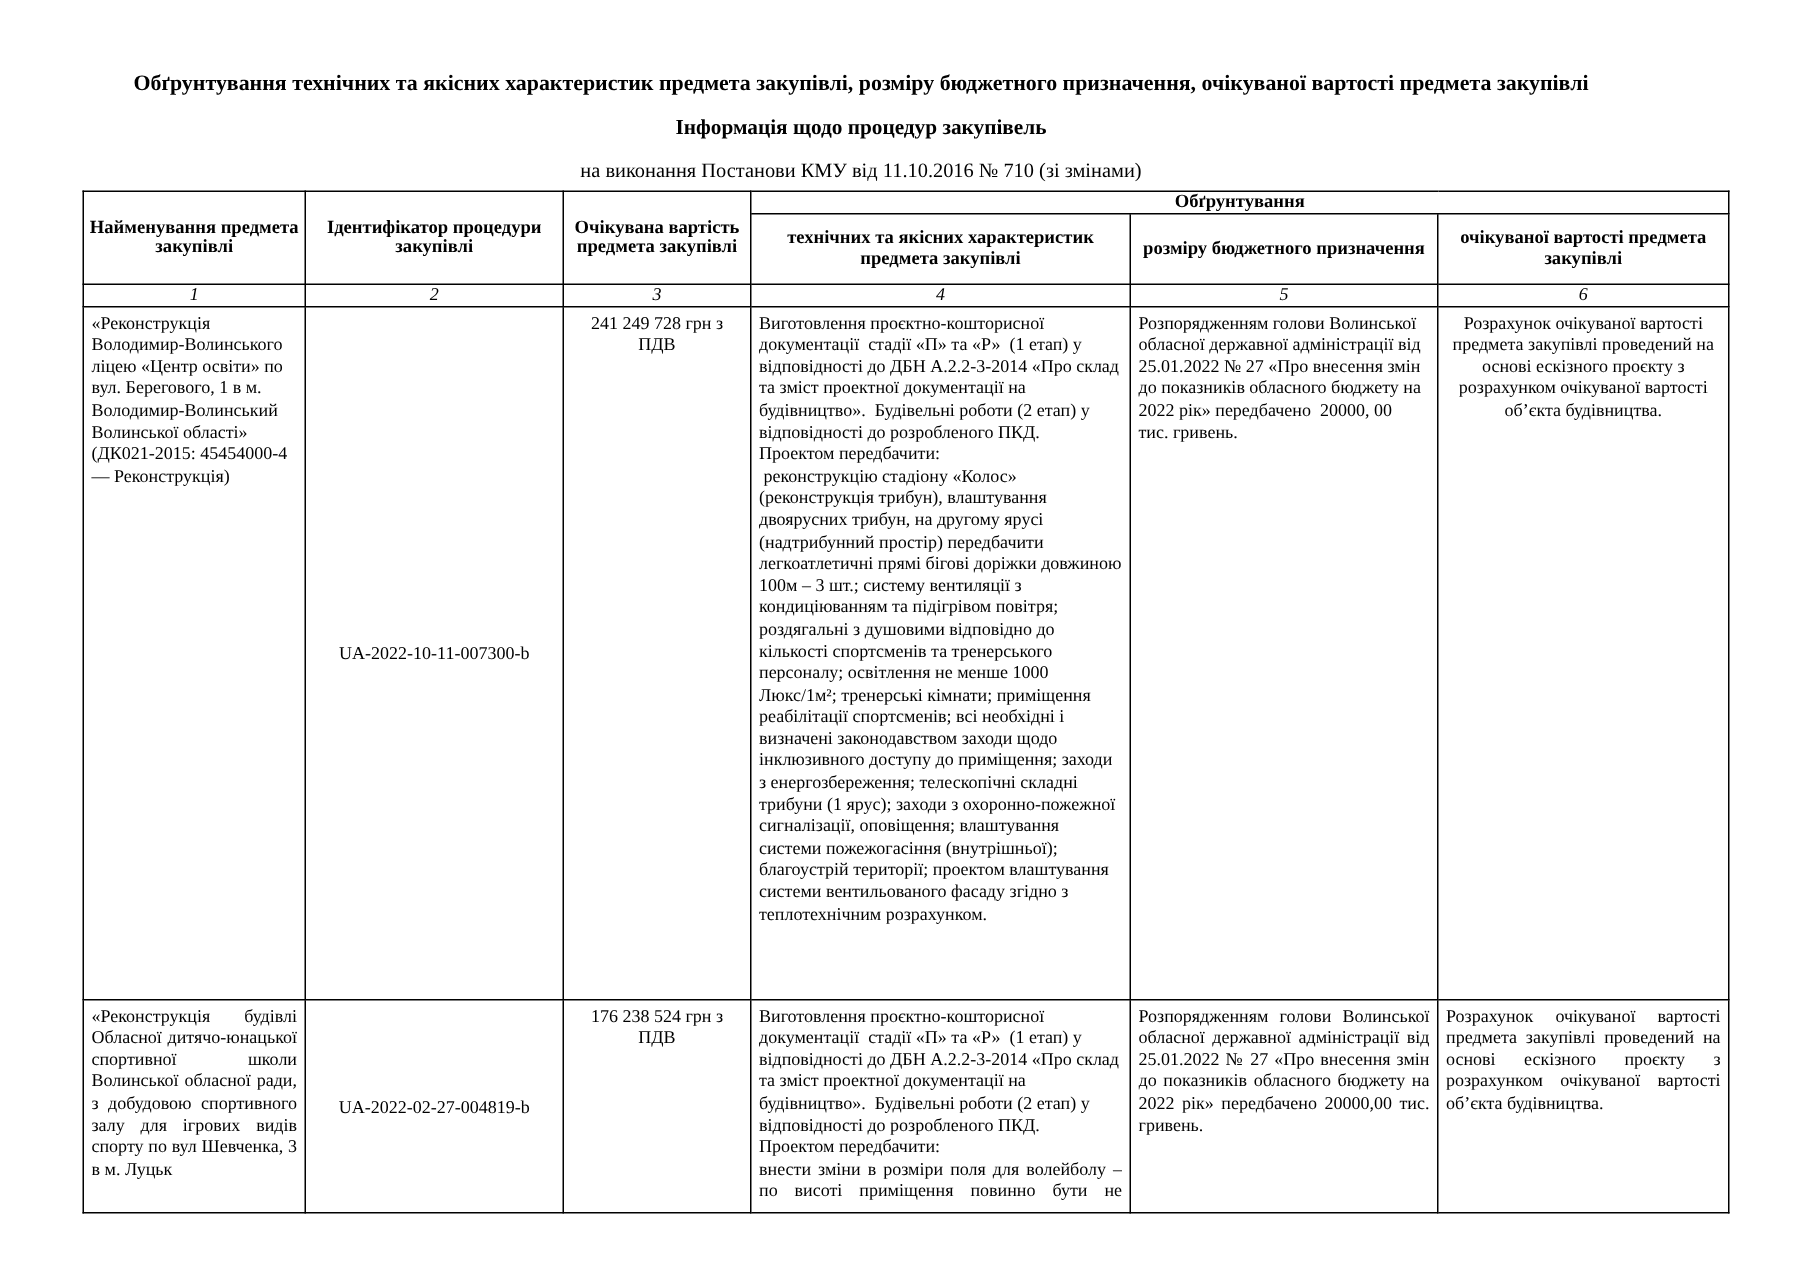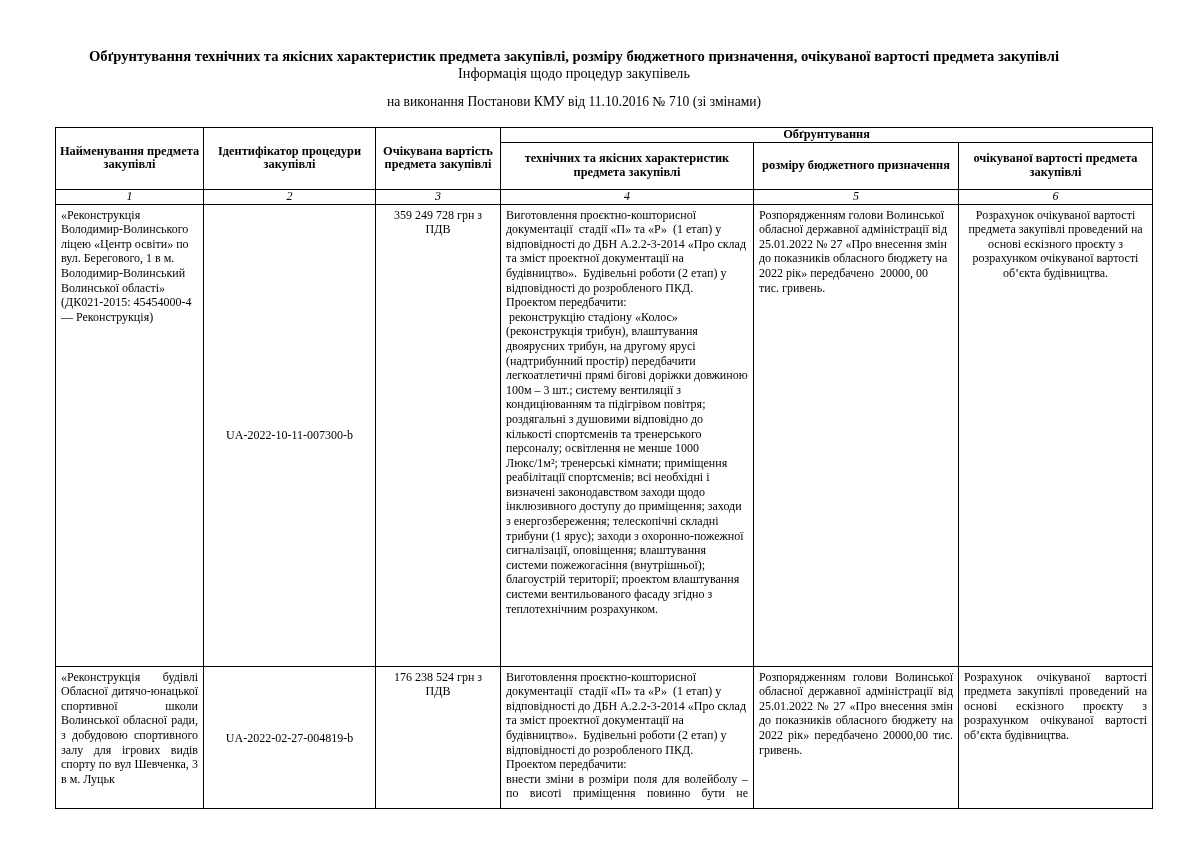--- a/index.html
+++ b/index.html
@@ -2,21 +2,21 @@
 <html><head>
 <meta charset="utf-8">
 <style>
   html,body { margin:0; padding:0; background:#ffffff; }
   body {
     width:1200px; height:848px; position:relative; overflow:hidden;
     font-family:"Liberation Serif","DejaVu Serif",serif; color:#000;
   }
   .doc-header { position:absolute; top:48px; left:0; width:1148px; text-align:center; }
   .title-main  { font-weight:bold; font-size:14.6px; line-height:17px; padding:0 86px; }
-  .title-sub   { font-weight:normal; font-size:14.2px; line-height:16px; margin-top:0; }
+  .title-sub   { font-weight:bold; font-size:14.2px; line-height:16px; margin-top:12px; }
   .title-note  { font-size:13.6px; line-height:15px; margin-top:13px; }
 
   table.main {
     position:absolute; left:55px; top:127px; width:1097px;
     border-collapse:collapse; table-layout:fixed;
     border:1.5px solid #000;
   }
   table.main th, table.main td { border:1px solid #000; overflow:hidden; }
 
   thead th {
@@ -85,21 +85,21 @@
   </thead>
   <tbody>
     <tr class="row1">
       <td>
         <p class="cellp">«Реконструкція Володимир-Волинського ліцею «Центр освіти» по вул. Берегового, 1 в м. Володимир-Волинський Волинської області» (ДК021-2015: 45454000-4 — Реконструкція)</p>
       </td>
       <td class="v-mid t-cent">
         <p class="cellp">UA-2022-10-11-007300-b</p>
       </td>
       <td class="t-cent">
-        <p class="cellp mt18">359 249 728 грн з ПДВ</p>
+        <p class="cellp mt18">241 249 728 грн з ПДВ</p>
       </td>
       <td>
         <p class="cellp pre">Виготовлення проєктно-кошторисної документації  стадії «П» та «Р»  (1 етап) у відповідності до ДБН А.2.2-3-2014 «Про склад та зміст проектної документації на будівництво».  Будівельні роботи (2 етап) у відповідності до розробленого ПКД.</p>
         <p class="cellp">Проектом передбачити:</p>
         <p class="cellp pre"> реконструкцію стадіону «Колос» (реконструкція трибун), влаштування двоярусних трибун, на другому ярусі (надтрибунний простір) передбачити легкоатлетичні прямі бігові доріжки довжиною 100м – 3 шт.; систему вентиляції з кондиціюванням та підігрівом повітря; роздягальні з душовими відповідно до кількості спортсменів та тренерського персоналу; освітлення не менше 1000 Люкс/1м²; тренерські кімнати; приміщення реабілітації спортсменів; всі необхідні і визначені законодавством заходи щодо інклюзивного доступу до приміщення; заходи з енергозбереження; телескопічні складні трибуни (1 ярус); заходи з охоронно-пожежної сигналізації, оповіщення; влаштування системи пожежогасіння (внутрішньої); благоустрій території; проектом влаштування системи вентильованого фасаду згідно з теплотехнічним розрахунком.</p>
       </td>
       <td>
         <p class="cellp pre">Розпорядженням голови Волинської обласної державної адміністрації від 25.01.2022 № 27 «Про внесення змін до показників обласного бюджету на 2022 рік» передбачено  20000, 00  тис. гривень.</p>
       </td>
       <td class="t-cent">

